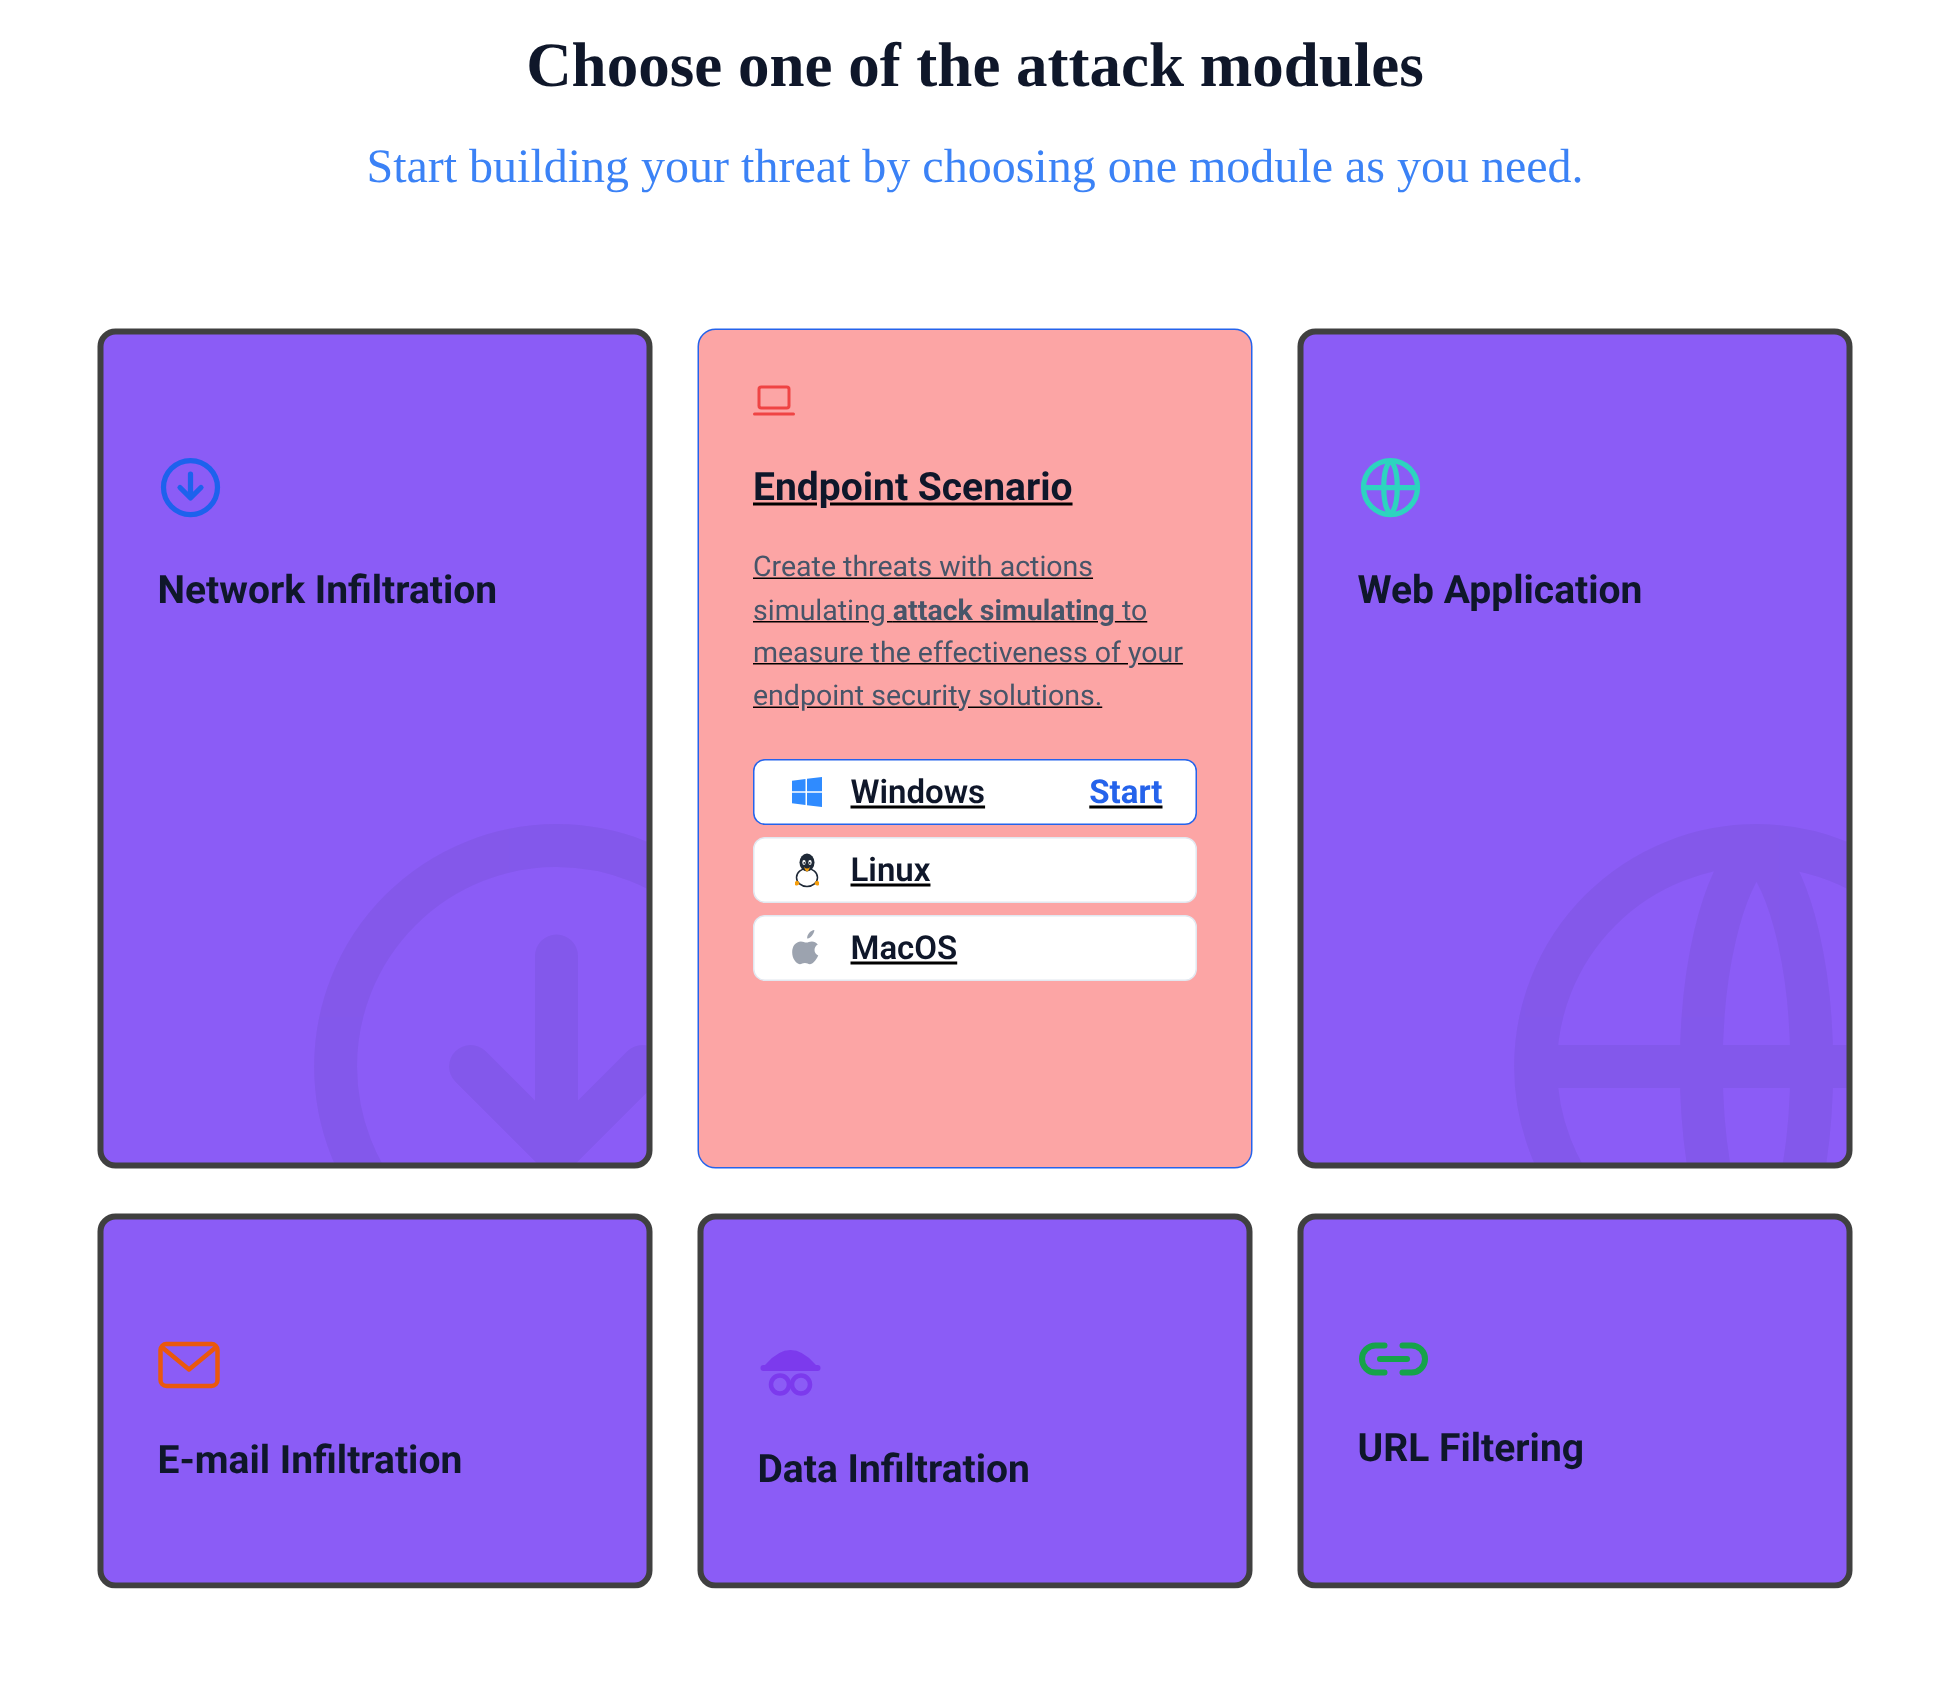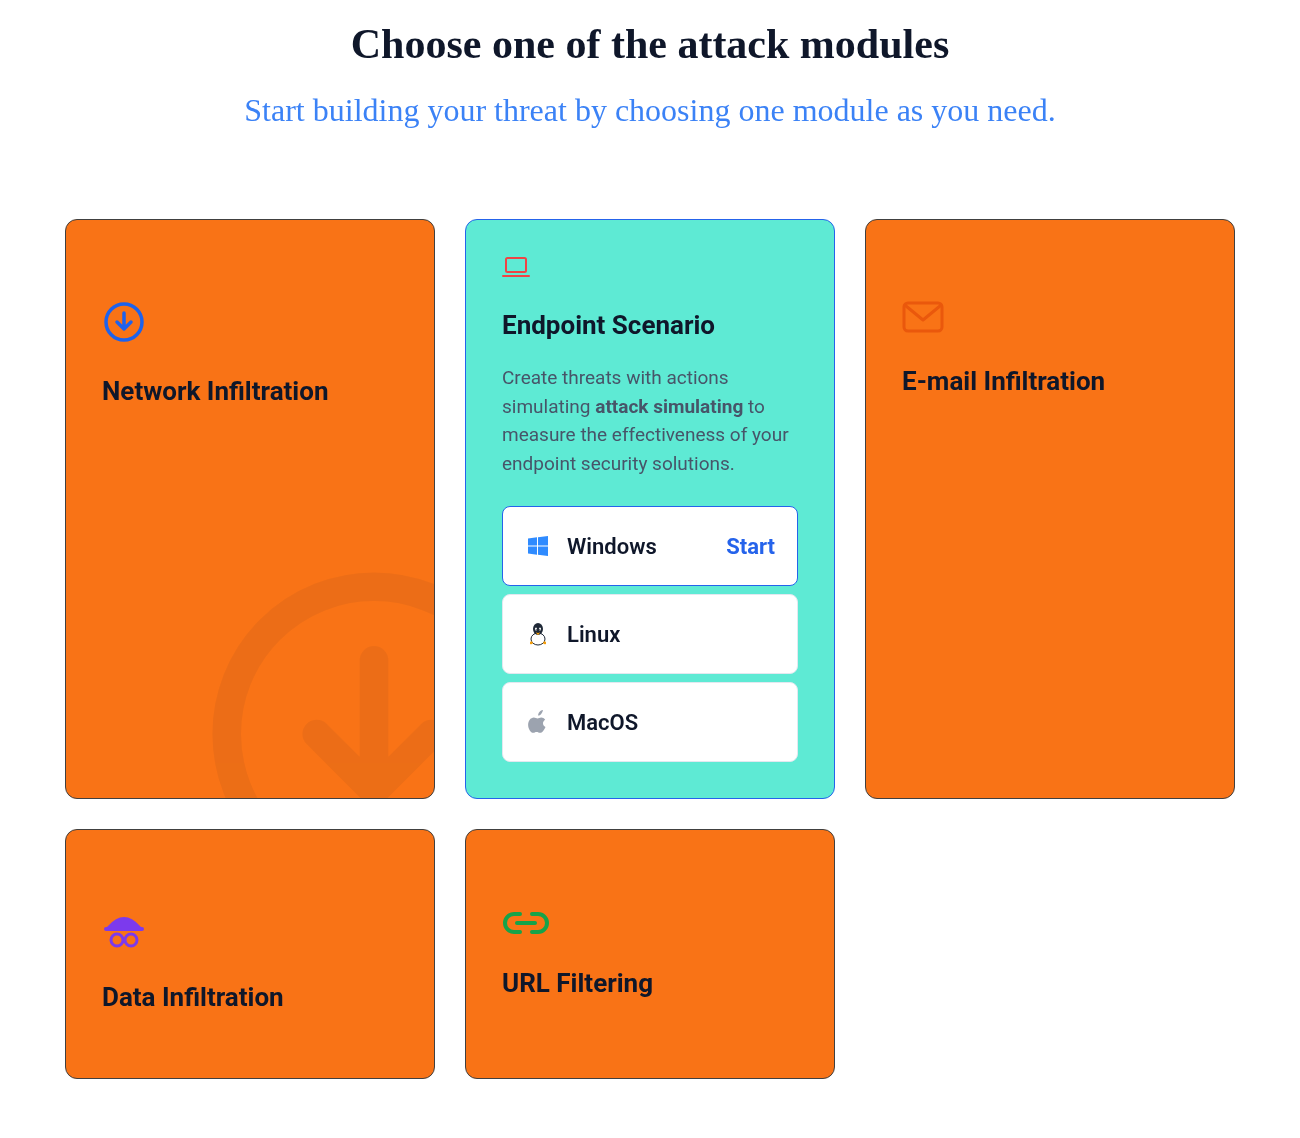--- a/index.html
+++ b/index.html
@@ -22,33 +22,34 @@
       font-weight: 400;
     }
     .grid {
       display: grid;
       grid-template-columns: repeat(3, 370px);
       gap: 30px;
       justify-content: center;
       padding: 0 2px;
     }
     .card {
-      border: 1px solid #404040;
+      border: 4px solid #404040;
       border-radius: 12px;
       padding: 36px;
-      background: #f97316;
+      background: #8b5cf6;
       position: relative;
       overflow: hidden;
       min-height: 560px;
       cursor: pointer;
     }
     .card.short { min-height: 250px; }
     .card.selected {
       border: 1.5px solid #2563eb;
-      background: #5eead4;
+      background: #fca5a5;
+      text-decoration: underline;
     }
     .card-icon { margin-top: 44px; }
     .card.selected .card-icon { margin-top: 0; }
     .card-title {
       font-size: 26px;
       font-weight: 700;
       color: #0f172a;
       margin-top: 28px;
     }
     .card-desc {
@@ -58,21 +59,21 @@
       margin-top: 24px;
     }
     .card-desc strong { font-weight: 700; color: #475569; }
     .options { margin-top: 28px; display: flex; flex-direction: column; gap: 8px; }
     .option {
       display: flex;
       align-items: center;
       background: #fff;
       border: 1px solid #e2e8f0;
       border-radius: 8px;
-      height: 80px;
+      height: 44px;
       padding: 0 22px;
       cursor: pointer;
     }
     .option.active { border: 1.5px solid #2563eb; }
     .option-icon { width: 26px; display: flex; align-items: center; justify-content: center; margin-right: 16px; }
     .option-label { font-size: 22px; font-weight: 600; color: #0f172a; flex: 1; }
     .option-action { font-size: 22px; font-weight: 700; color: #2563eb; }
     .bg-deco {
       position: absolute;
       bottom: -120px;
@@ -153,20 +154,35 @@
           <svg width="20" height="24" viewBox="0 0 20 24" fill="#9ca3af">
             <path d="M13.5 3.5 C14.5 2.2 15 0.8 14.9 0 C13.7 0.1 12.3 0.9 11.4 2 C10.6 3 10 4.4 10.1 5.6 C11.4 5.7 12.6 4.9 13.5 3.5 Z"></path>
             <path d="M17.5 17 C17 18.2 16.4 19.3 15.5 20.4 C14.5 21.6 13.5 22.8 12 22.8 C10.6 22.8 10.2 22 8.6 22 C7 22 6.5 22.8 5.2 22.8 C3.8 22.8 2.8 21.7 1.8 20.4 C-0.3 17.6 -0.5 12.6 1.6 9.9 C2.7 8.5 4.3 7.6 5.9 7.6 C7.4 7.6 8.4 8.4 9.6 8.4 C10.8 8.4 11.5 7.6 13.3 7.6 C14.7 7.6 16.2 8.4 17.2 9.7 C14 11.5 14.5 16 17.5 17 Z"></path>
           </svg>
         </span>
         <span class="option-label">MacOS</span>
       </div>
     </div>
   </div>
 
+  <div class="card">
+    <div class="card-icon">
+      <svg class="ic44" viewBox="0 0 44 44" fill="none" stroke="#2dd4bf" stroke-width="3.5">
+        <circle cx="22" cy="22" r="18"></circle>
+        <path d="M4 22 L40 22 M22 4 C28 10 28 34 22 40 M22 4 C16 10 16 34 22 40"></path>
+      </svg>
+    </div>
+    <h3 class="card-title">Web Application</h3>
+    <div class="bg-deco">
+      <svg width="360" height="360" viewBox="0 0 44 44" fill="none" stroke="#0f172a" stroke-width="3.5">
+        <circle cx="22" cy="22" r="18"></circle>
+        <path d="M4 22 L40 22 M22 4 C28 10 28 34 22 40 M22 4 C16 10 16 34 22 40"></path>
+      </svg>
+    </div>
+  </div>
 
   <div class="card short">
     <div class="card-icon">
       <svg width="42" height="34" viewBox="0 0 42 34" fill="none" stroke="#ea580c" stroke-width="3">
         <rect x="2" y="3" width="38" height="28" rx="4"></rect>
         <path d="M4 6 L21 20 L38 6" stroke-linecap="round" stroke-linejoin="round"></path>
       </svg>
     </div>
     <h3 class="card-title">E-mail Infiltration</h3>
   </div>

